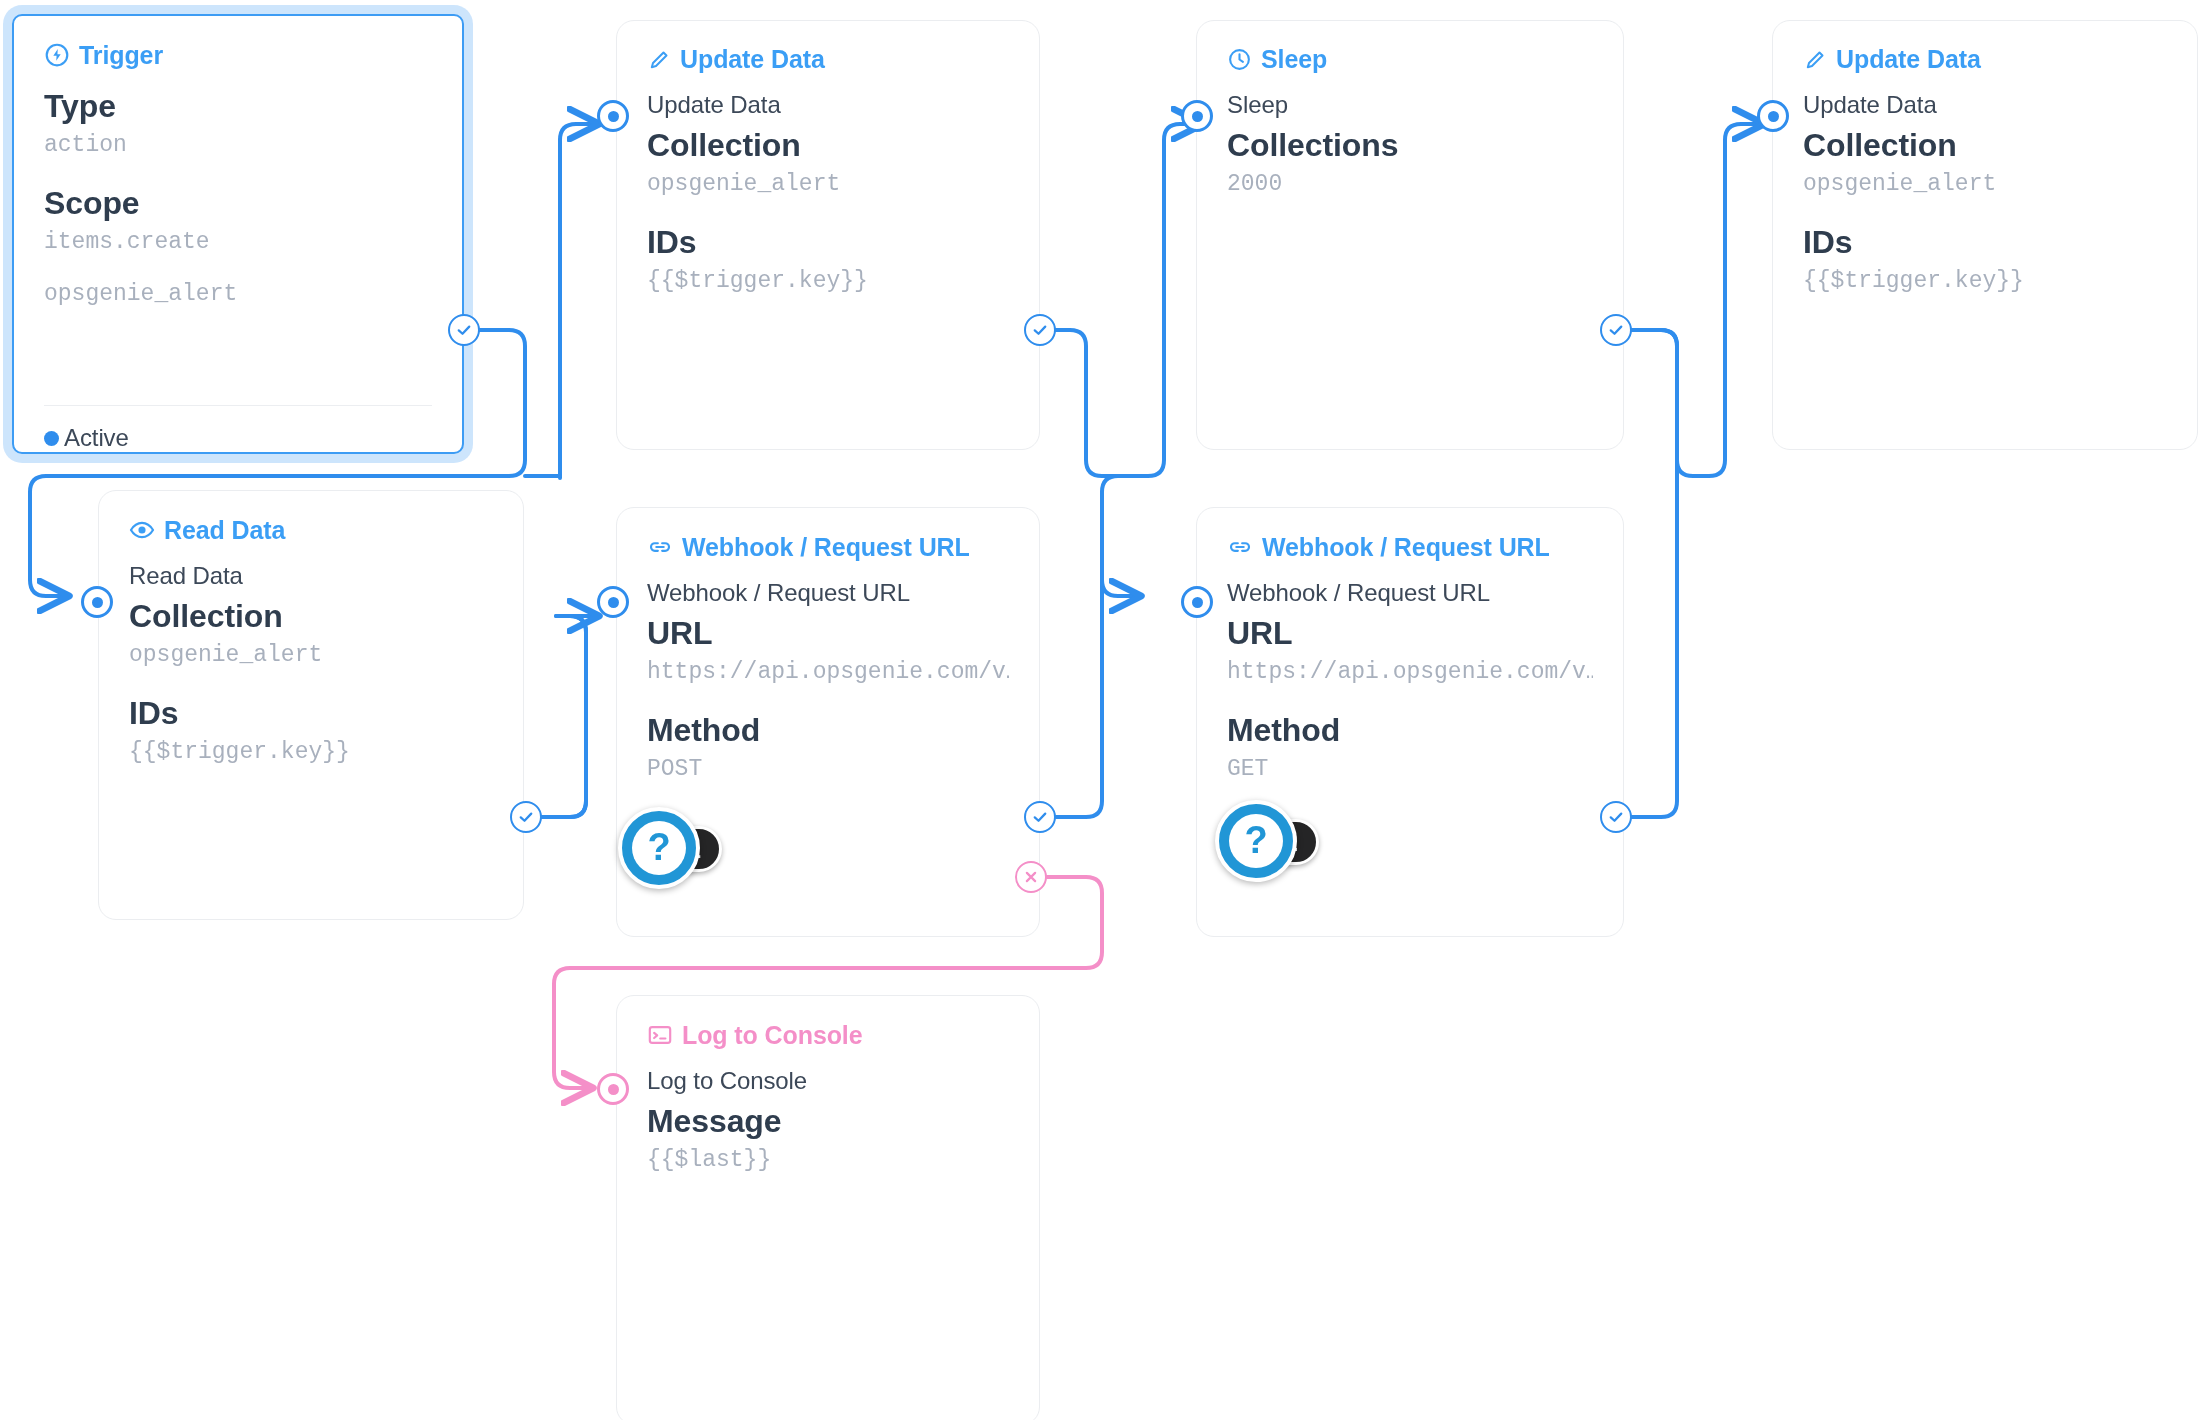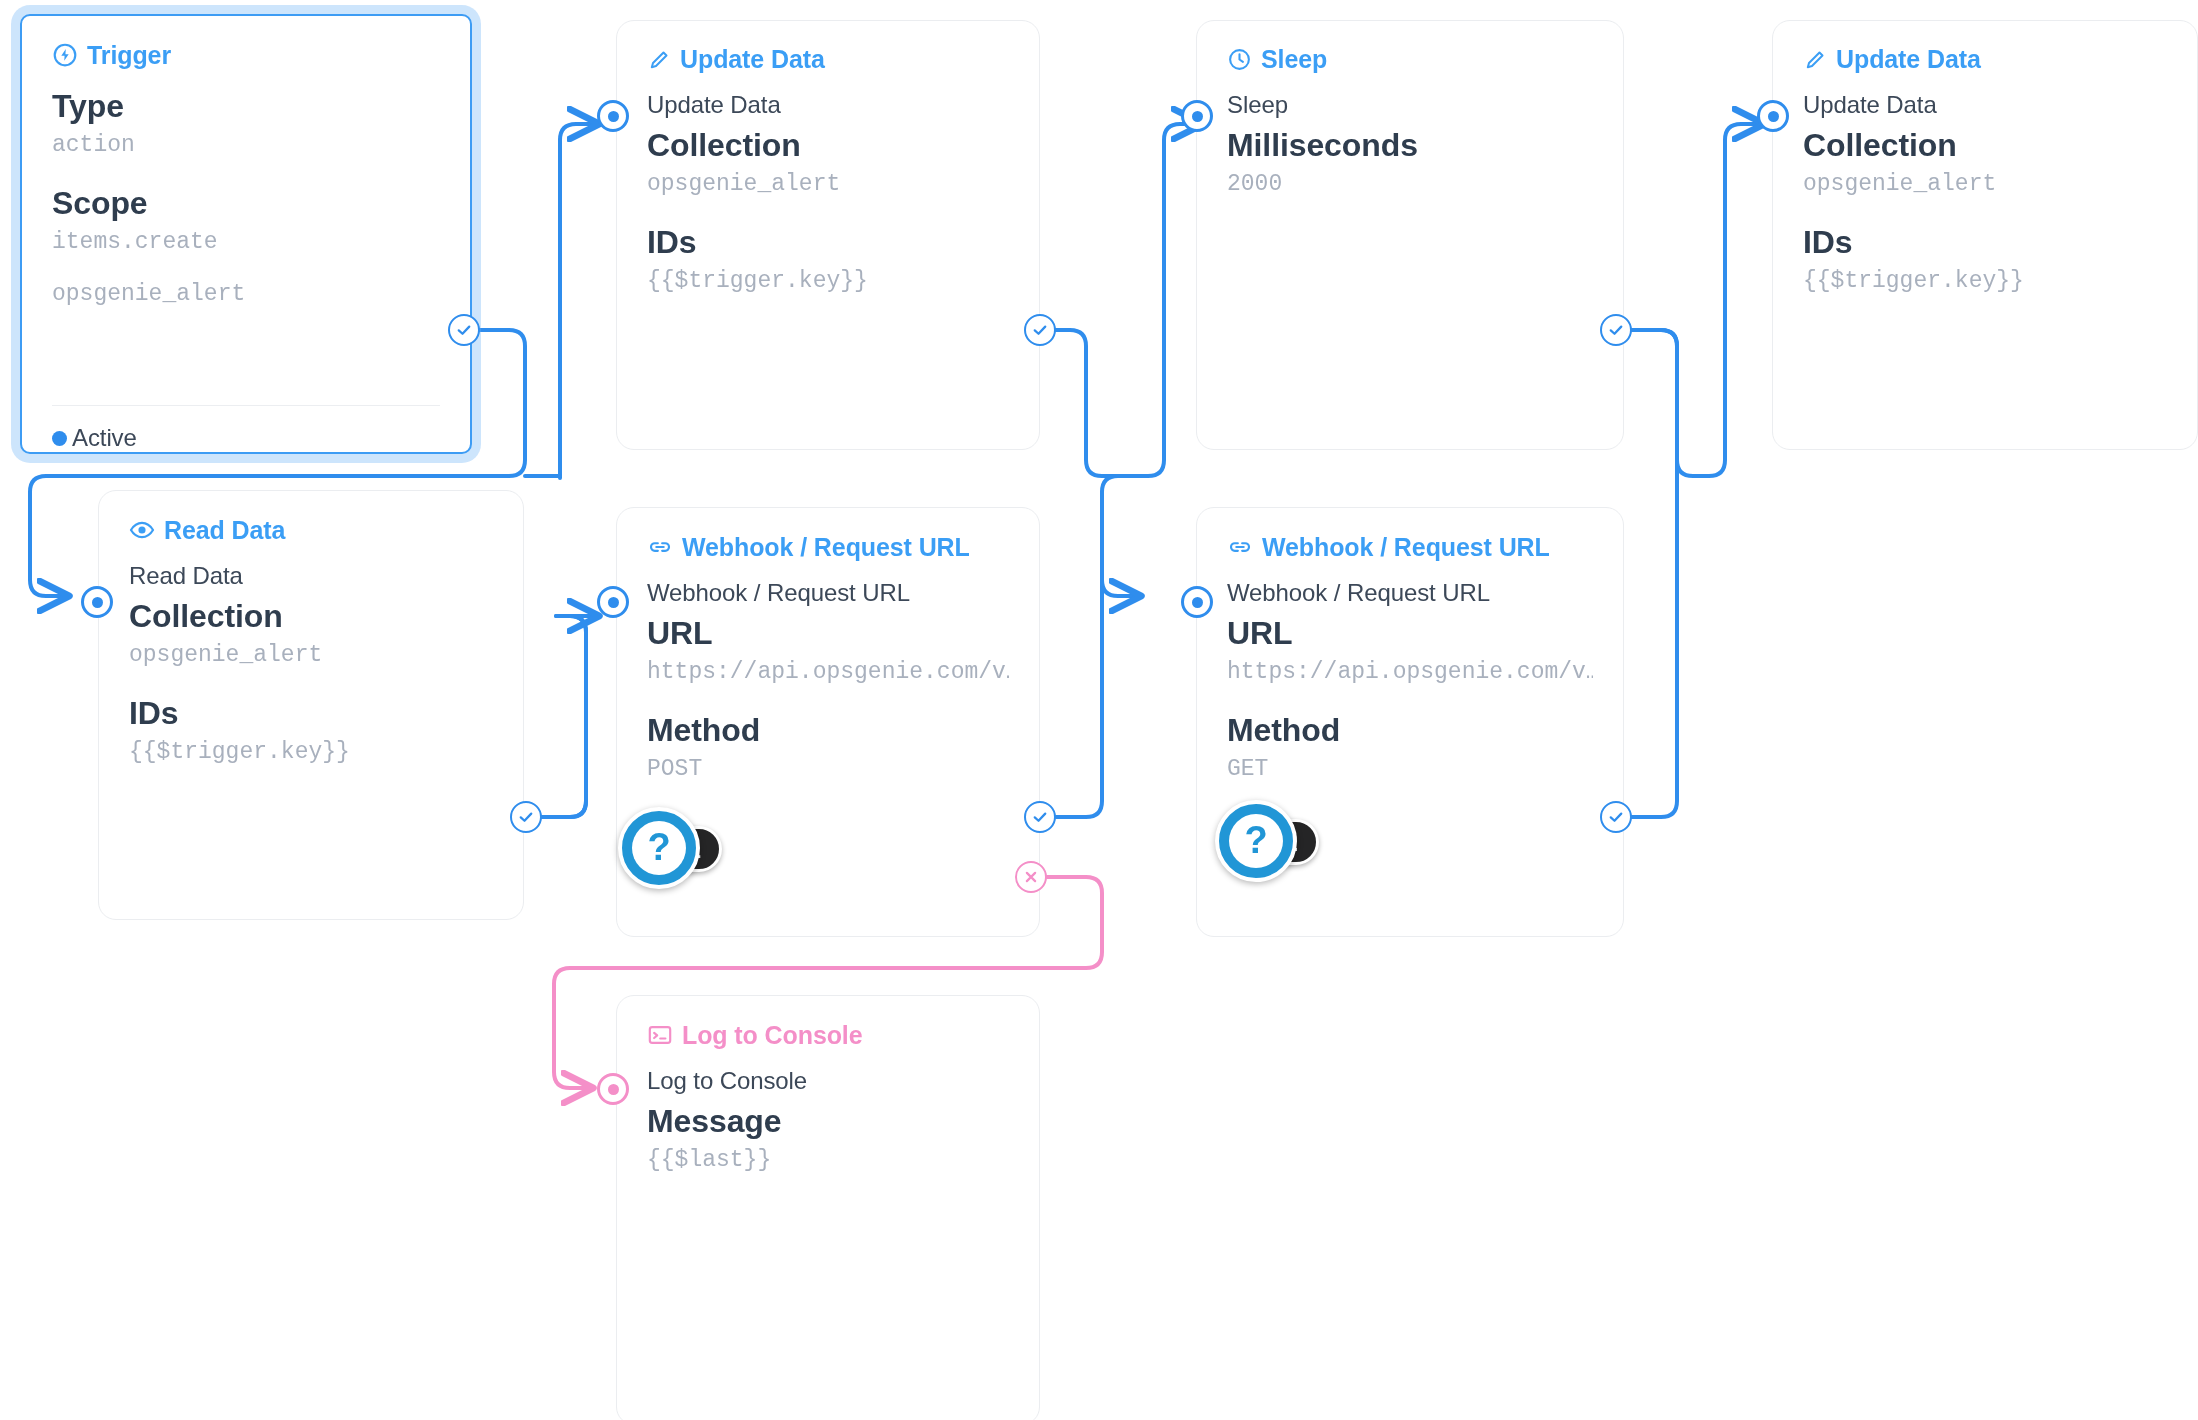--- a/index.html
+++ b/index.html
@@ -226,21 +226,21 @@
       <path d="M 1102 492 V 580 Q 1102 596 1118 596 H 1140" marker-end="url(#arrowBlue)"></path>
 
       <path d="M 1631 817 H 1661 Q 1677 817 1677 801 V 346 Q 1677 330 1661 330 H 1631"></path>
     </g>
 
     <g fill="none" stroke="#f48fc8" stroke-width="4" stroke-linecap="round" stroke-linejoin="round">
       <path d="M 1047 877 H 1086 Q 1102 877 1102 893 V 952 Q 1102 968 1086 968 H 570 Q 554 968 554 984 V 1072 Q 554 1088 570 1088 H 592" marker-end="url(#arrowPink)"></path>
     </g>
   </svg>
 
-  <div class="node trigger" style="left:20px; top:14px; width:452px; height:440px;">
+  <div class="node trigger" style="left:12px; top:14px; width:452px; height:440px;">
     <div class="node-head">
       <span>
         <svg width="26" height="26" viewBox="0 0 24 24" fill="none" stroke="#3b9ef5" stroke-width="2">
           <circle cx="12" cy="12" r="9.5"></circle>
           <path d="M12.7 6.4 L8.6 12.6 H11.6 L11.3 17.4 L15.4 11.2 H12.4 Z" fill="#3b9ef5" stroke="none"></path>
         </svg>
       </span>
       <span>Trigger</span>
     </div>
     <div class="node-body">
@@ -279,21 +279,21 @@
       <span>
         <svg width="25" height="25" viewBox="0 0 24 24" fill="none" stroke="#3b9ef5" stroke-width="2" stroke-linecap="round" stroke-linejoin="round">
           <circle cx="12" cy="12" r="9"></circle>
           <path d="M12 7 V12 L15.3 14.2"></path>
         </svg>
       </span>
       <span>Sleep</span>
     </div>
     <div class="node-body">
       <p class="field-title">Sleep</p>
-      <p class="field-label">Milliseconds</p>
+      <p class="field-label">Collections</p>
       <p class="field-value last">2000</p>
     </div>
   </div>
 
   <div class="node" style="left:1772px; top:20px; width:426px; height:430px;">
     <div class="node-head">
       <span>
         <svg width="24" height="24" viewBox="0 0 24 24" fill="none" stroke="#3b9ef5" stroke-width="2" stroke-linecap="round" stroke-linejoin="round">
           <path d="M16.5 4.5 l3 3 L9 18 l-4.2 1.2 L6 15 Z"></path>
         </svg>

